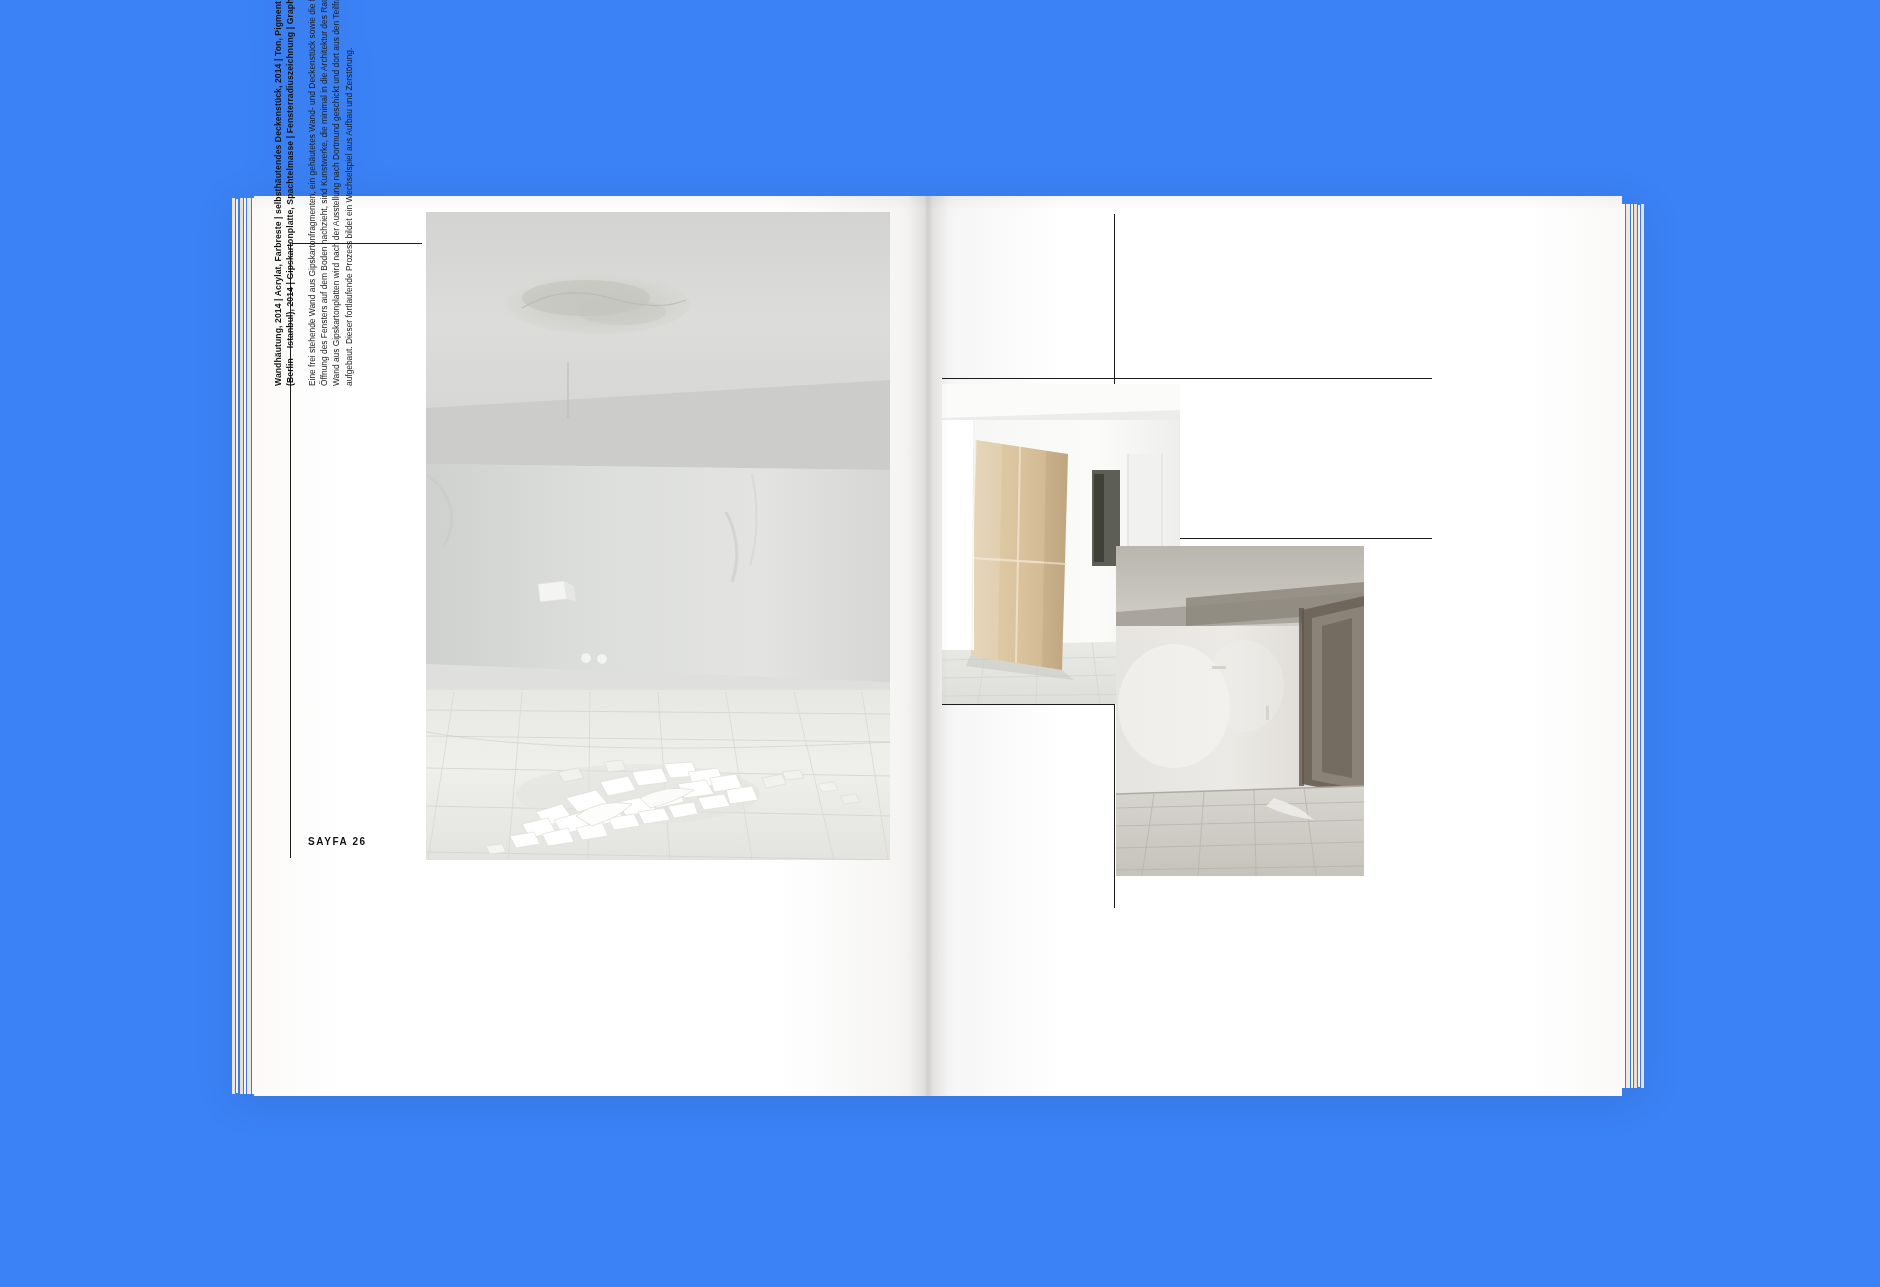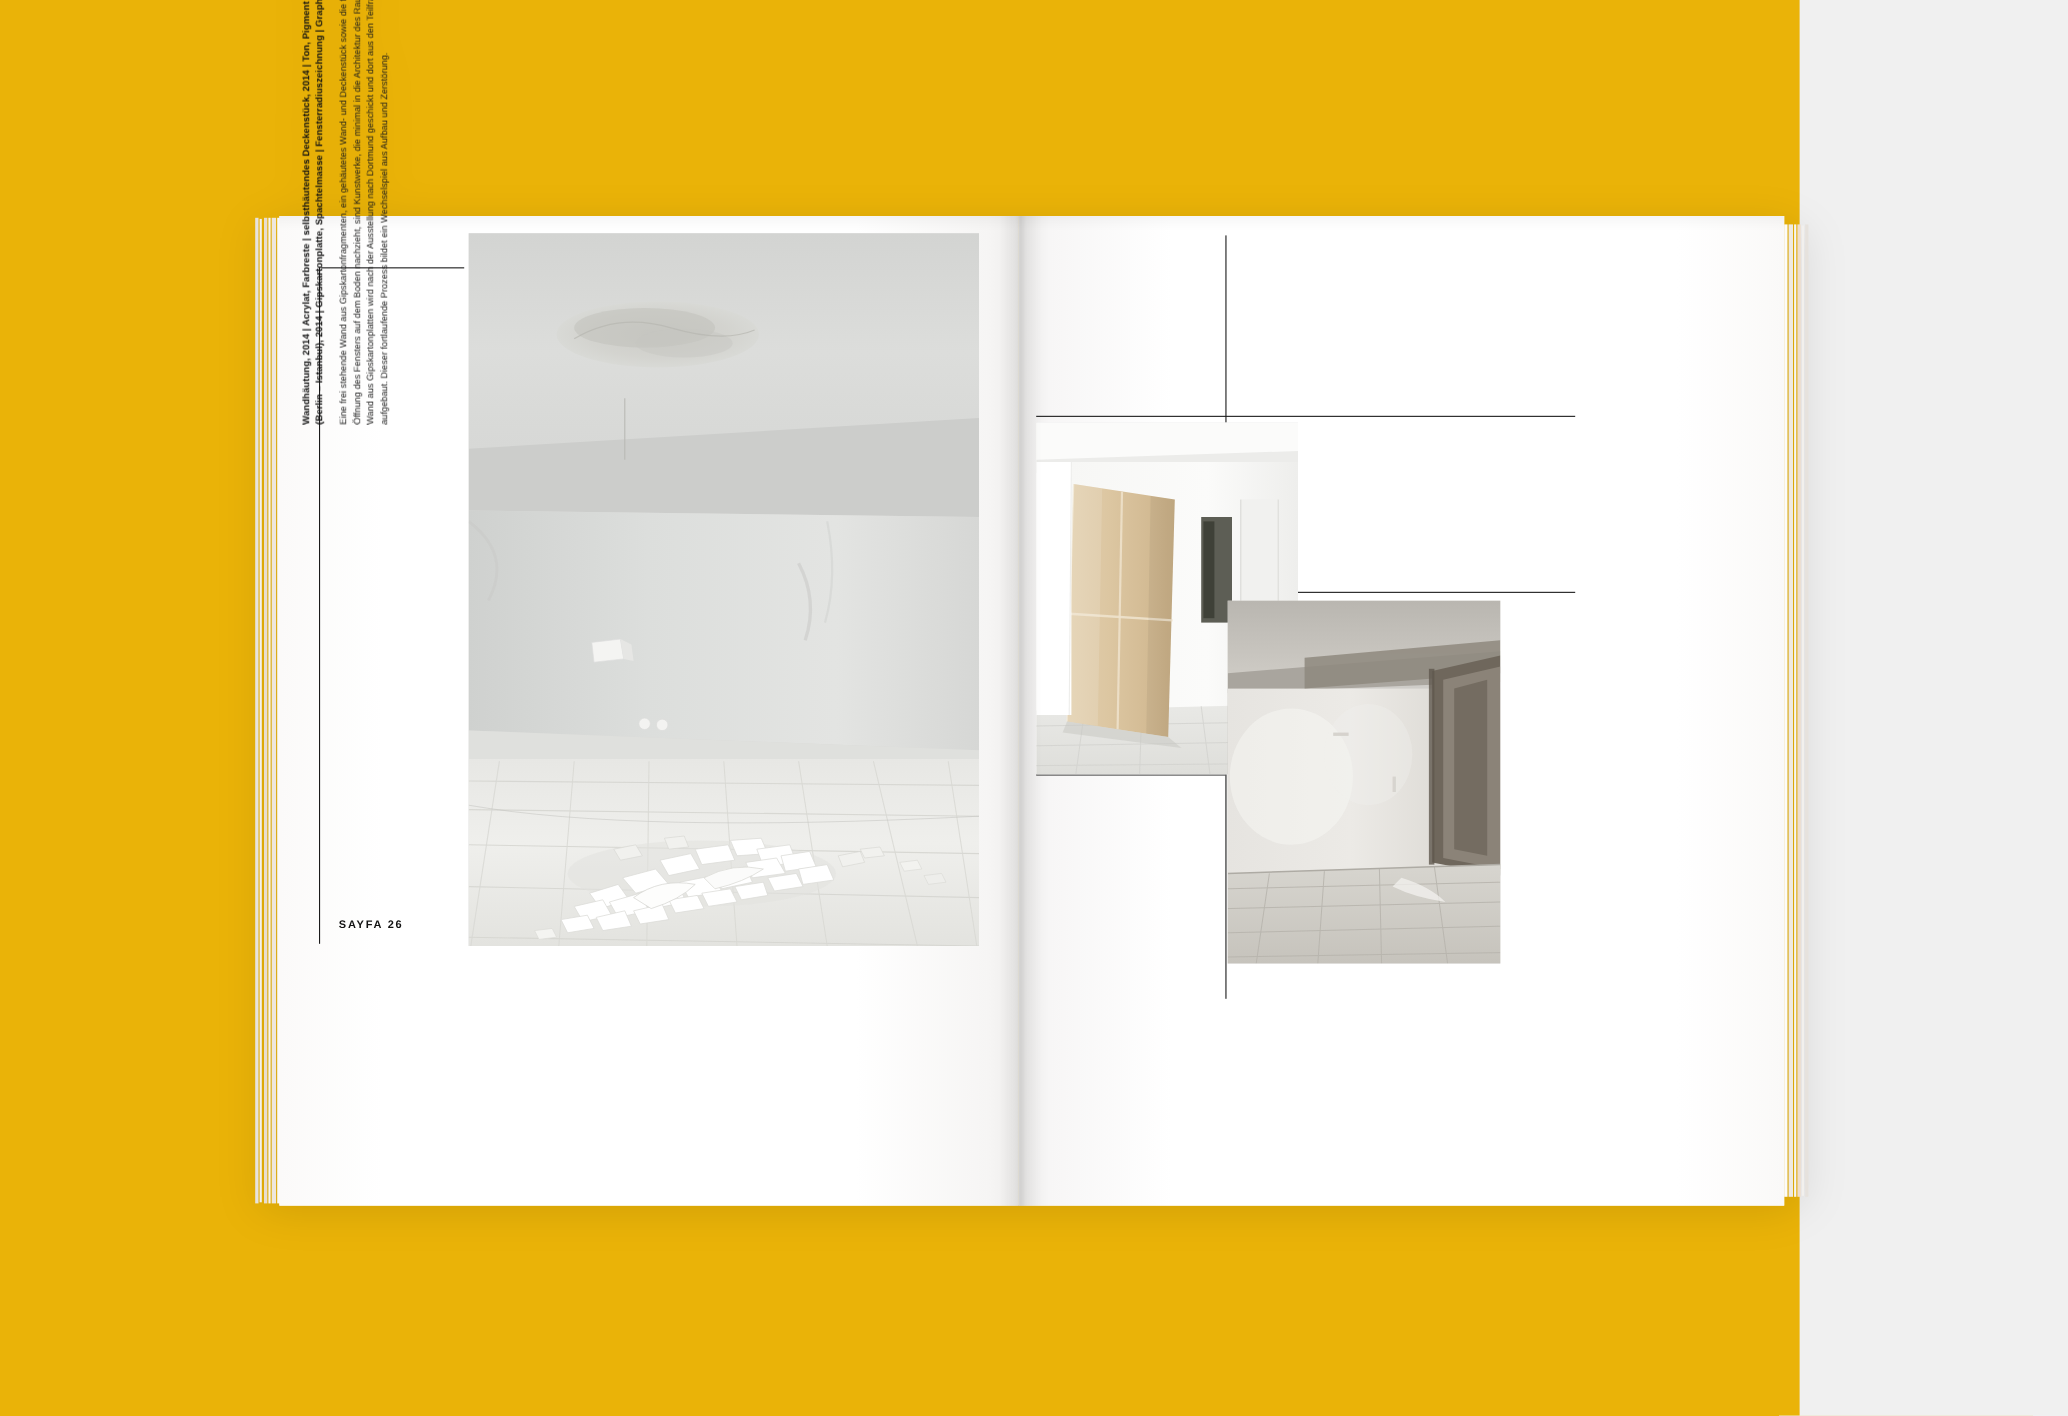--- a/index.html
+++ b/index.html
@@ -7,23 +7,23 @@
     padding: 0;
     background: #f0f0f0;
     width: 1880px;
     height: 1287px;
     overflow: hidden;
     font-family: "Liberation Sans", sans-serif;
   }
 
   #stage {
     position: relative;
-    width: 1636px;
+    width: 1880px;
     height: 1287px;
-    background: #eab308;
+    background: #3b82f6;
   }
 
   
   #book {
     position: absolute;
     left: 232px;
     top: 196px;
     width: 1412px;
     height: 900px;
     filter: drop-shadow(0 6px 18px rgba(0,0,0,0.10));

